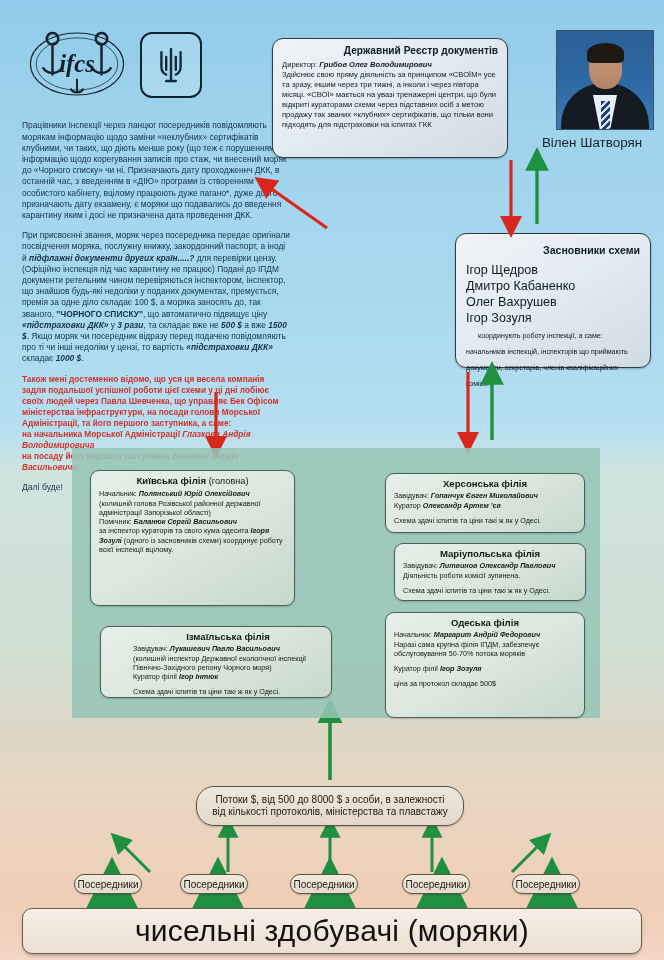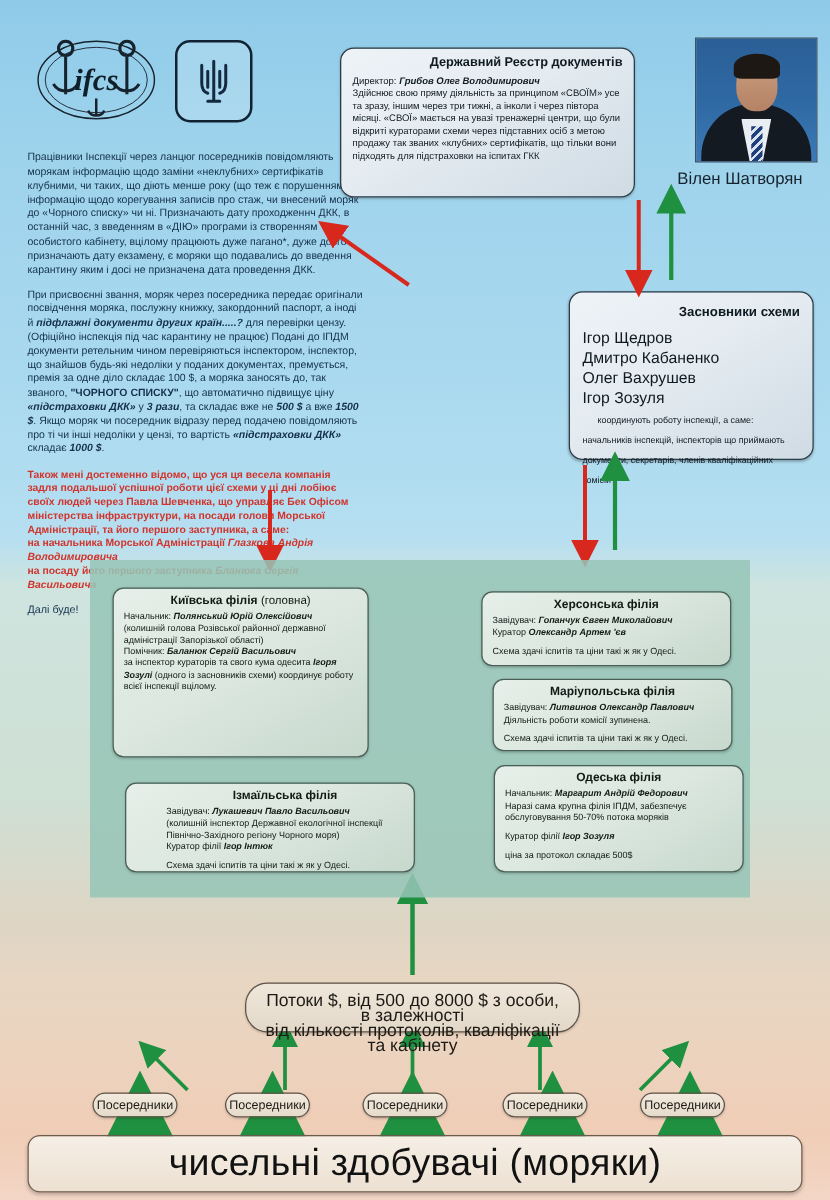--- a/index.html
+++ b/index.html
@@ -173,31 +173,31 @@
     font-size: 9.6px; margin-bottom: 3px;
   }
   .gbox .gtitle .sub { font-weight: normal; font-size: 9.2px; }
   .gbox .nm { font-weight: bold; font-style: italic; }
   .gbox .sp { display: block; margin-top: 6px; }
 
   #kyiv-box      { left: 90px;  top: 470px; width: 205px; height: 136px; }
   #izmail-box    { left: 100px; top: 626px; width: 232px; height: 72px; padding-left: 32px; }
   #kherson-box   { left: 385px; top: 473px; width: 200px; height: 60px; }
   #mariupol-box  { left: 394px; top: 543px; width: 192px; height: 58px; }
-  #odesa-box     { left: 395px; top: 612px; width: 200px; height: 86px; }
+  #odesa-box     { left: 385px; top: 612px; width: 200px; height: 106px; }
 
   
   #flow-box {
     left: 196px; top: 786px; width: 268px; height: 40px;
     border: 1.5px solid #5d5247;
     border-radius: 18px;
     background: linear-gradient(to bottom,#efe7db,#e3d8c8);
     box-shadow: 0 1px 2px rgba(0,0,0,0.2);
     color: #1d1a15;
-    font-size: 14px;
+    font-size: 10px;
     line-height: 12px;
     text-align: center;
     padding: 7px 12px;
     box-sizing: border-box;
   }
 
   
   .pill {
     position: absolute;
     top: 874px; width: 68px; height: 20px;
@@ -392,21 +392,21 @@
   <div class="gbox" id="odesa-box">
     <span class="gtitle">Одеська філія</span>
     <span>Начальник: </span><span class="nm">Маргарит Андрій Федорович</span><br>
     <span>Наразі сама крупна філія ІПДМ, забезпечує обслуговування 50-70% потока моряків</span>
     <span class="sp"><span>Куратор філії </span><span class="nm">Ігор Зозуля</span></span>
     <span class="sp">ціна за протокол складає 500$</span>
   </div>
 
   <div class="abs" id="flow-box">
     <span>Потоки $, від 500 до 8000 $ з особи, в залежності</span><br>
-    <span>від кількості протоколів, кваліфікації та кабінету</span>
+    <span>від кількості протоколів, міністерства та плавстажу</span>
   </div>
 
   <div class="pill" style="left:74px">Посередники</div>
   <div class="pill" style="left:180px">Посередники</div>
   <div class="pill" style="left:290px">Посередники</div>
   <div class="pill" style="left:402px">Посередники</div>
   <div class="pill" style="left:512px">Посередники</div>
 
   <div class="abs" id="banner">чисельні здобувачі (моряки)</div>
 

